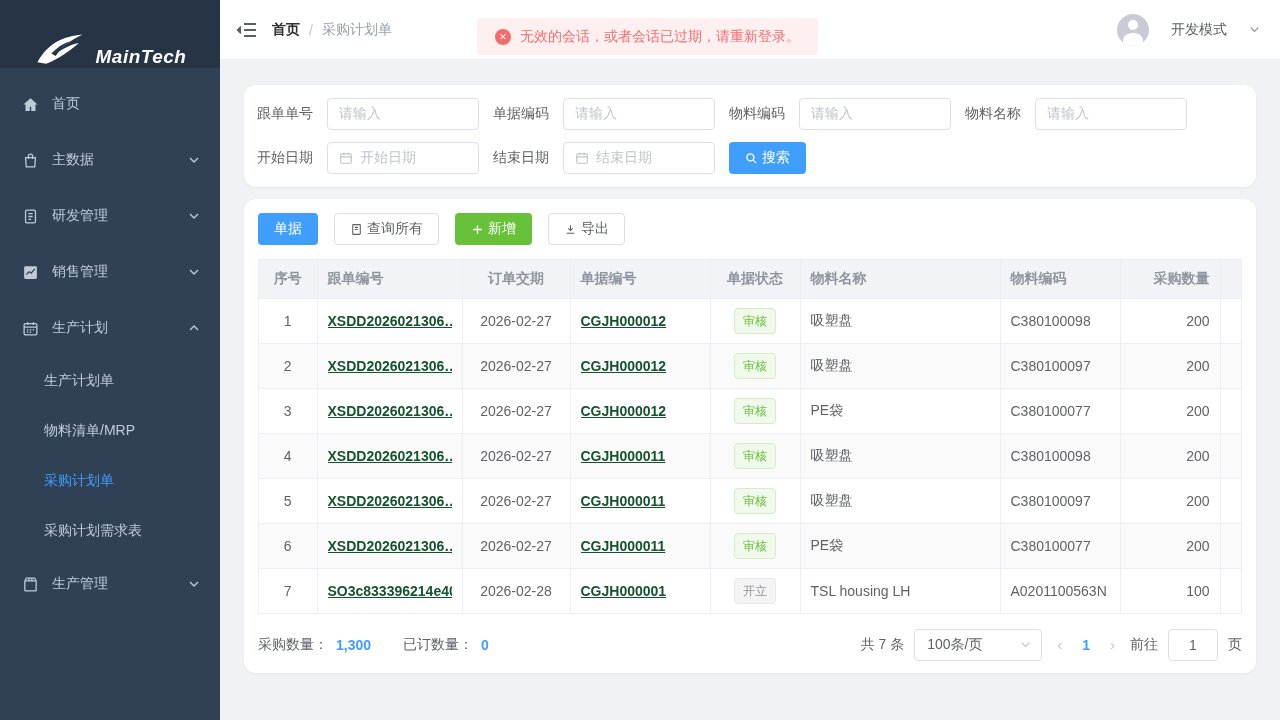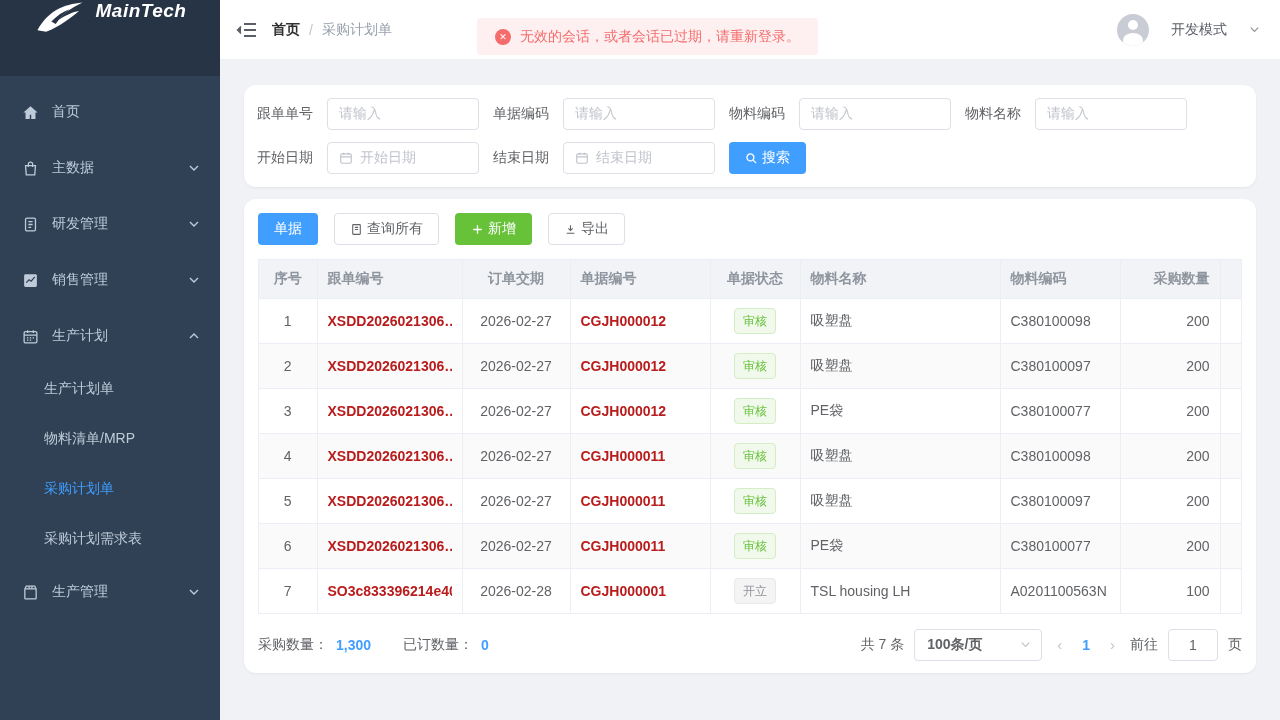--- a/index.html
+++ b/index.html
@@ -1,21 +1,21 @@
 <!DOCTYPE html>
 <html><head>
 <meta charset="utf-8">
 <style>
   * { margin:0; padding:0; box-sizing:border-box; }
   html,body { width:1280px; height:720px; overflow:hidden; }
   body { font-family:"Liberation Sans","DejaVu Sans",sans-serif; font-size:14px; color:#606266; background:#f0f2f5; display:flex; }
 
   
   .sidebar { width:220px; height:720px; background:#304156; flex:none; display:flex; flex-direction:column; }
-  .logo-box { height:76px; background:#263445; display:flex; align-items:flex-start; justify-content:center; gap:10px; }
+  .logo-box { height:68px; background:#263445; display:flex; align-items:flex-end; justify-content:center; gap:10px; }
   .logo-swoosh { width:52px; height:36px; }
   .logo-text { color:#fff; font-size:19px; font-weight:bold; font-style:italic; letter-spacing:.5px; }
   .menu { padding-top:8px; }
   .menu-item { height:56px; display:flex; align-items:center; padding:0 20px 0 22px; color:#bfcbd9; cursor:pointer; }
   .menu-item .mi-icon { width:18px; height:18px; margin-right:12px; flex:none; display:flex; align-items:center; }
   .menu-item .mi-icon svg { width:17px; height:17px; }
   .menu-item .mi-label { flex:1; font-size:14px; }
   .menu-item .mi-arrow { width:12px; height:12px; color:#bfcbd9; }
   .submenu .sub-item { height:50px; display:flex; align-items:center; padding-left:44px; color:#bfcbd9; font-size:14px; cursor:pointer; }
   .submenu .sub-item.active { color:#409eff; }
@@ -61,32 +61,32 @@
   .table-card { padding:14px 14px 12px 14px; }
   .toolbar { display:flex; gap:16px; margin-bottom:14px; }
   .table-wrap { overflow:hidden; border:1px solid #ebeef5; border-bottom:none; }
   table { border-collapse:collapse; table-layout:fixed; width:1051px; }
   th, td { border-right:1px solid #ebeef5; border-bottom:1px solid #ebeef5; font-size:14px; padding:9px 10px; }
   th { background:#f2f3f7; color:#8f959e; font-weight:bold; text-align:left; height:38px; }
   td { color:#606266; background:#fff; height:41px; }
   tbody tr:nth-child(even) td { background:#fafafa; }
   .ta-c { text-align:center; }
   .ta-r { text-align:right; }
-  .cell-link { color:#b91c1c; font-weight:bold; cursor:pointer; white-space:nowrap; overflow:hidden; display:block; }
+  .cell-link { color:#14532d; font-weight:bold; cursor:pointer; white-space:nowrap; overflow:hidden; display:block;text-decoration:underline; }
   .cell-wrap { word-break:break-all; line-height:20px; }
   .badge { display:inline-block; font-size:12px; line-height:1; padding:6px 8px; border-radius:4px; border:1px solid transparent; }
   .badge.success { color:#67c23a; background:#f0f9eb; border-color:#d4edc4; }
   .badge.info { color:#909399; background:#f4f4f5; border-color:#e9e9eb; }
 
   .table-footer { margin-top:15px; display:flex; align-items:center; }
   .stats { display:flex; align-items:center; gap:8px; font-size:14px; color:#606266; }
   .stat-val { color:#409eff; font-weight:bold; margin-right:24px; }
   .pager { margin-left:auto; display:flex; align-items:center; gap:10px; font-size:14px; color:#606266; }
   .page-size { width:128px; height:32px; border:1px solid #dcdfe6; border-radius:4px; display:flex; align-items:center; padding:0 10px 0 12px; cursor:pointer; }
-  .page-size span { flex:1;font-weight:bold; }
+  .page-size span { flex:1; }
   .page-size .user-caret { color:#c0c4cc; }
   .pg-arrow { color:#c0c4cc; font-size:15px; padding:0 5px; cursor:pointer; }
   .pg-num { color:#409eff; font-weight:bold; padding:0 5px; cursor:pointer; }
   .goto-input { width:50px; height:32px; border:1px solid #dcdfe6; border-radius:4px; text-align:center; font-size:14px; color:#606266; font-family:inherit; }
 </style>
 </head>
 <body>
 
 <aside class="sidebar">
   <div class="logo-box">

